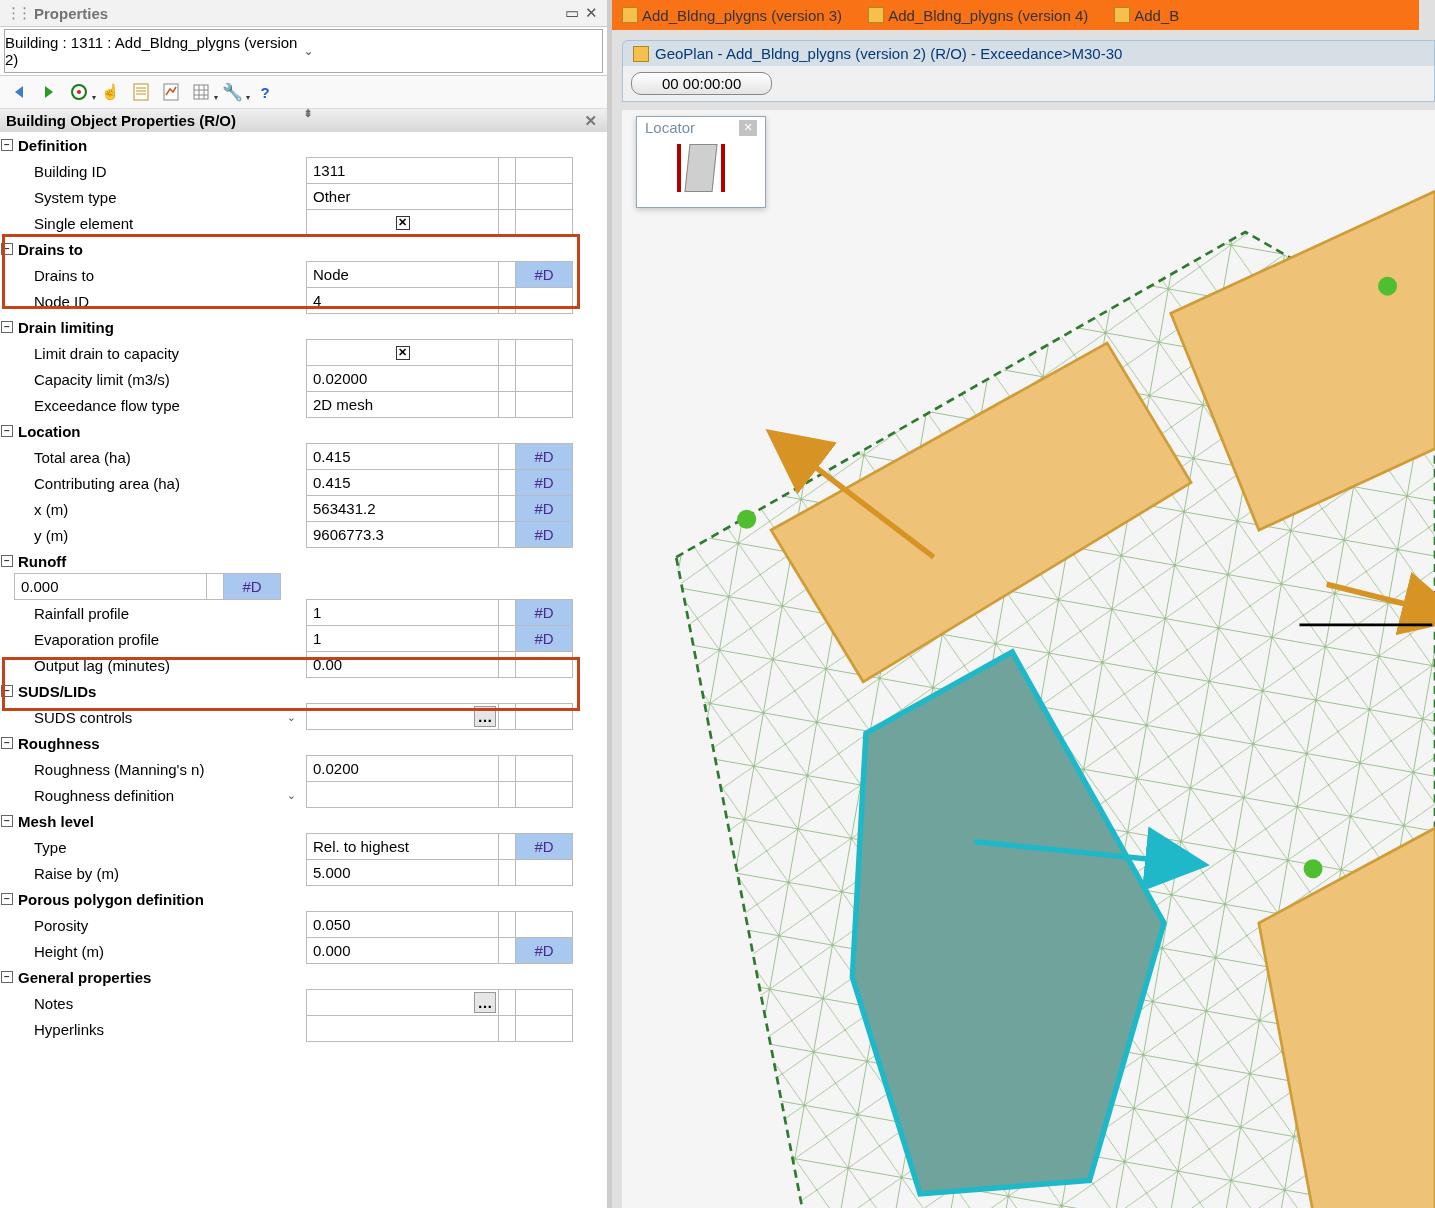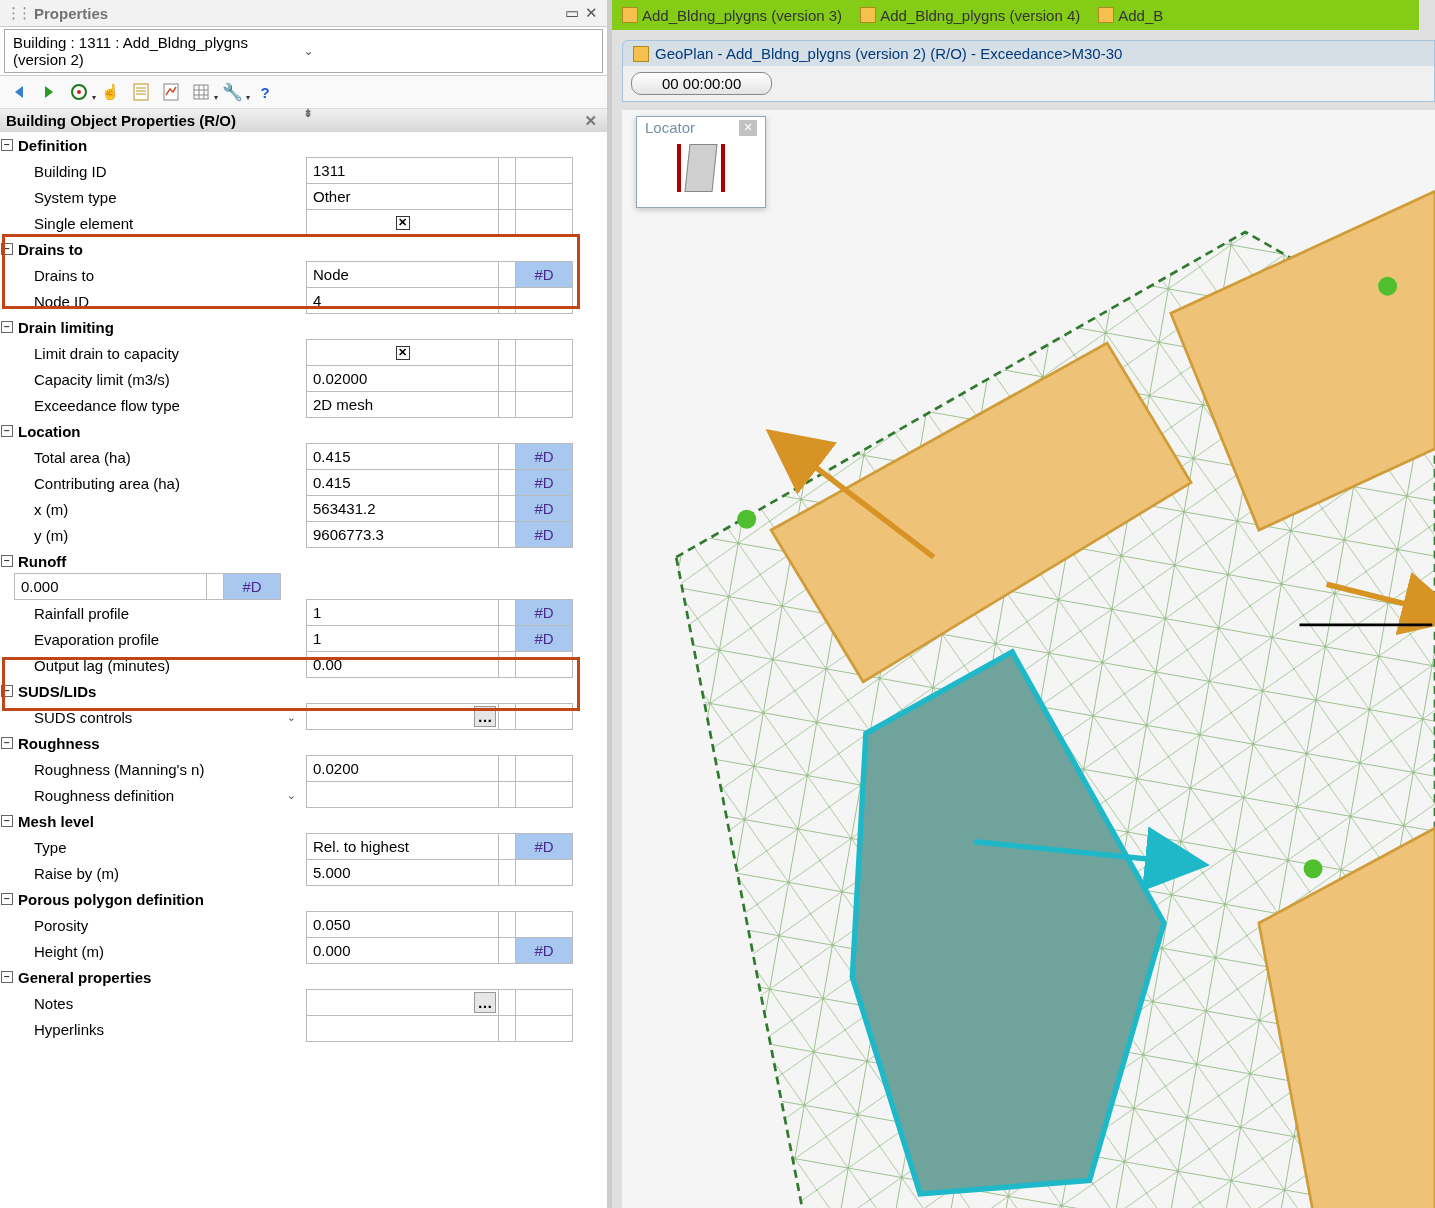--- a/index.html
+++ b/index.html
@@ -9,21 +9,21 @@
   .right-panel { flex:1; background:#e0e0e0; position:relative; overflow:hidden; }
 
   
   .pane-title { display:flex; align-items:center; padding:4px 6px; background:#f2f2f2; border-bottom:1px solid #ccc; }
   .grip { color:#888; letter-spacing:-4px; margin-right:6px; }
   .pane-title .title { font-weight:700; flex:1; color:#737373; }
   .winbtn { width:20px; text-align:center; color:#555; cursor:pointer; padding:0 4px; }
 
   
   .combo-bar { padding:2px 4px; border-bottom:1px solid #ccc; }
-  .combo { border:1px solid #a9a9a9; padding:4px 8px; display:flex; align-items:center; }
+  .combo { border:1px solid #a9a9a9; padding:4px 0; display:flex; align-items:center; }
   .combo span { flex:1; }
   .chev { color:#555; font-size:12px; }
 
   
   .toolbar { display:flex; align-items:center; padding:2px 4px; gap:0; background:#f9f9f9; border-bottom:1px solid #ddd; }
   .tbtn { width:30px; height:28px; display:flex; align-items:center; justify-content:center; cursor:pointer; position:relative; }
   .dd { font-size:8px; color:#333; margin-left:-2px; margin-top:10px; }
 
   
   .sect-strip { background:linear-gradient(#f0f0f0,#d7d7d7); display:flex; align-items:center; padding:3px 6px; font-weight:700; position:relative; }
@@ -45,21 +45,21 @@
   .dcell.on { background:#a8c8f0; color:#4a2a8e; }
   .grow.head .vcell, .grow.head .xcell, .grow.head .dcell { border-color:transparent; background:transparent; }
   .checkmark { width:14px; height:14px; border:1px solid #333; margin:auto; display:flex; align-items:center; justify-content:center; font-size:11px; font-weight:bold; }
   .ellips { position:absolute; right:2px; top:2px; bottom:2px; width:22px; background:#e6e6e6; border:1px solid #999; display:flex; align-items:center; justify-content:center; font-weight:bold; cursor:pointer; }
   .lbl .rowdd-inline { color:#555; font-size:11px; margin-left:auto; margin-right:6px; }
 
   
   .hl { position:absolute; border:3px solid #c24518; pointer-events:none; z-index:5; }
 
   
-  .tabbar { position:absolute; top:0; left:0; right:16px; height:30px; display:flex; align-items:center; padding-left:4px; gap:6px; background:#84cc16; }
+  .tabbar { position:absolute; top:0; left:0; right:16px; height:30px; display:flex; align-items:center; padding-left:4px; gap:14px; background:#f97316; }
   .tab { display:flex; align-items:center; gap:4px; padding:2px 6px; cursor:pointer; color:#333; }
   .tab .ticon { width:16px; height:16px; background:#f6c04e; border:1px solid #b08820; }
 
   
   .subwin { position:absolute; top:40px; left:10px; right:0; bottom:0; }
   .sub-title { background:#d7dfe6; padding:4px 10px; display:flex; align-items:center; gap:6px; color:#003a7a; border:1px solid #a7c4dd; border-bottom:none; border-top-left-radius:6px; }
   .timebox { display:inline-block; background:linear-gradient(#fff,#e4e4e4); border:1px solid #888; border-radius:10px; padding:2px 30px; margin:6px 8px; }
 
   .geoplan-area { position:absolute; top:70px; left:0; right:0; bottom:0; background:#f5f5f5; }
   .locator { position:absolute; top:6px; left:14px; width:130px; height:92px; background:#fff; border:1px solid #8fa6bd; box-shadow:0 2px 6px rgba(0,0,0,0.2); }

